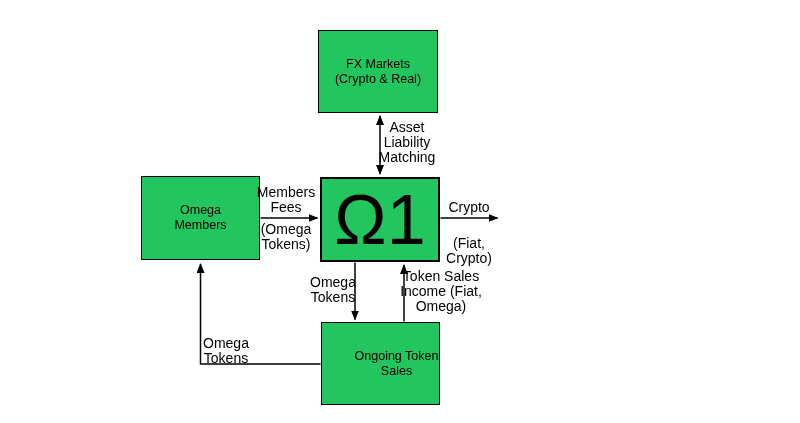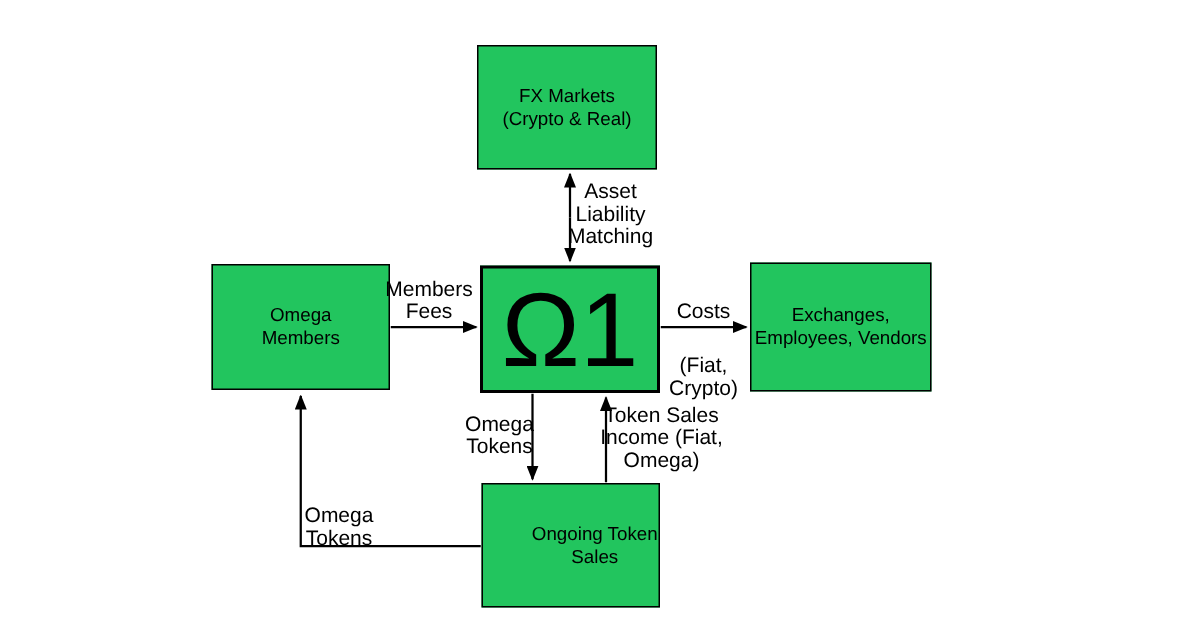--- a/index.html
+++ b/index.html
@@ -91,38 +91,36 @@
 
   <div class="node" style="left:141px; top:176px; width:119px; height:84px;">
     <span>Omega
 Members</span>
   </div>
 
   <div class="node node--main" style="left:320px; top:177px; width:120px; height:85px;">
     <span>Ω1</span>
   </div>
 
-  <div class="node" style="left:500px; top:175px; width:121px; height:86px;">
-    <span>Exchanges,
-Employees, Vendors</span>
-  </div>
 
   <div class="node" style="left:321px; top:322px; width:119px; height:83px;padding-left:32px;">
     <span>Ongoing Token Sales</span>
   </div>
 
   <div class="lbl" style="left:376px; top:120px; width:62px;">Asset
 Liability
 Matching</div>
 
   <div class="lbl" style="left:255px; top:185px; width:62px;">Members
 Fees</div>
 
+  <div class="lbl" style="left:255px; top:222px; width:62px;">(Omega
+Tokens)</div>
 
-  <div class="lbl" style="left:438px; top:200px; width:62px;">Costs</div>
+  <div class="lbl" style="left:438px; top:200px; width:62px;">Crypto</div>
 
   <div class="lbl" style="left:438px; top:236px; width:62px;">(Fiat,
 Crypto)</div>
 
   <div class="lbl" style="left:302px; top:275px; width:62px;">Omega
 Tokens</div>
 
   <div class="lbl" style="left:396px; top:269px; width:90px;">Token Sales
 Income (Fiat,
 Omega)</div>

